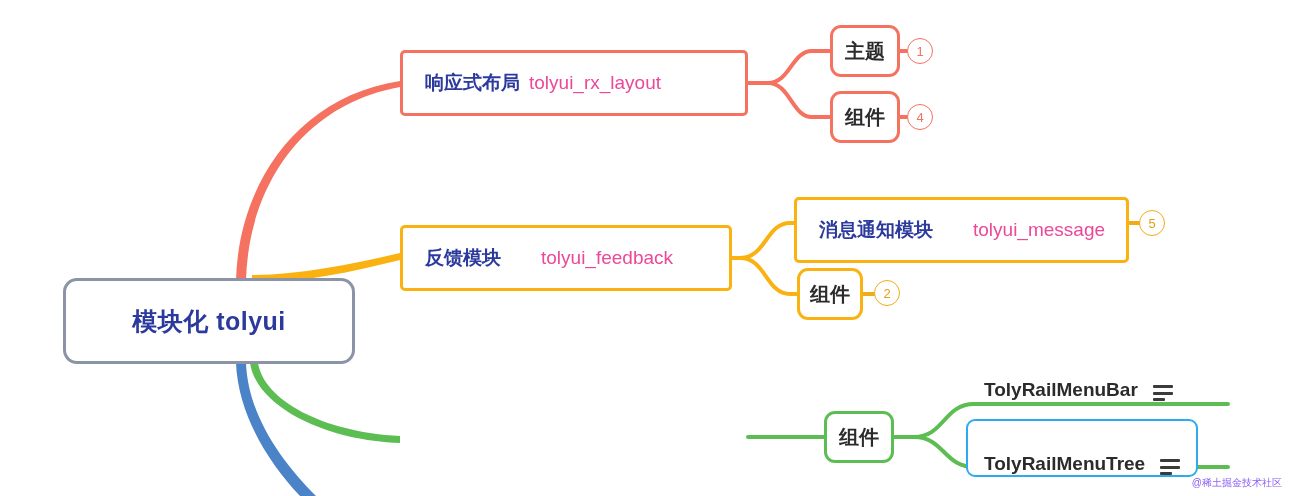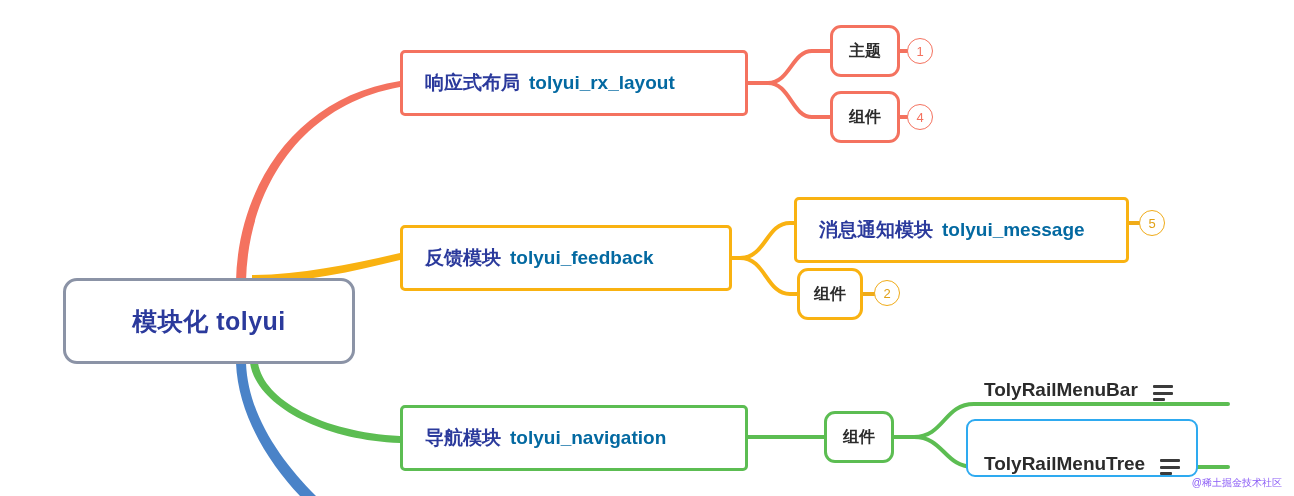--- a/index.html
+++ b/index.html
@@ -61,43 +61,43 @@
     border-radius: 5px;
     padding: 0 22px;
   }
   .branch .cn {
     font-size: 19px;
     font-weight: bold;
     color: #2b3a9c;
   }
   .branch .en {
     font-size: 19px;
-    font-weight: bold;
-    color: #0369a1;
+    font-weight: normal;
+    color: #ec4899;
     margin-left: 9px;
   }
   .b-red    { border-color: #f4725f; }
-  .b-amber  { border-color: #f9b211; }
+  .b-amber  { border-color: #f9b211; gap: 31px; }
   .b-green  { border-color: #5cbd52; }
 
   .n-rx       { left: 400px; top: 50px;  width: 348px; }
   .n-feedback { left: 400px; top: 225px; width: 332px; }
   .n-nav      { left: 400px; top: 405px; width: 348px; }
   .n-message  { left: 794px; top: 197px; width: 335px; }
 
   
   .chip {
     height: 52px;
     border-width: 3px;
     border-radius: 11px;
     padding: 0 14px;
     justify-content: center;
   }
   .chip .label {
-    font-size: 16px;
+    font-size: 20px;
     font-weight: bold;
     color: #2b2b2b;
   }
   .c-theme  { left: 830px; top: 25px;  width: 70px; }
   .c-comp-r { left: 830px; top: 91px;  width: 70px; }
   .c-comp-a { left: 797px; top: 268px; width: 66px; }
   .c-comp-g { left: 824px; top: 411px; width: 70px; }
 
   
   .badge {
@@ -249,24 +249,20 @@
     <span class="cn">消息通知模块</span>
     <span class="en">tolyui_message</span>
   </div>
   <div class="badge badge-amber bd-5">5</div>
 
   <div class="node chip b-amber c-comp-a">
     <span class="label">组件</span>
   </div>
   <div class="badge badge-amber bd-2">2</div>
 
-  <div class="node branch b-green n-nav">
-    <span class="cn">导航模块</span>
-    <span class="en">tolyui_navigation</span>
-  </div>
 
   <div class="node chip b-green c-comp-g">
     <span class="label">组件</span>
   </div>
 
   <div class="rail rail-bar">
     <span class="rlabel">TolyRailMenuBar</span>
     <span class="menu-icon">
       <i></i>
         <i></i>

